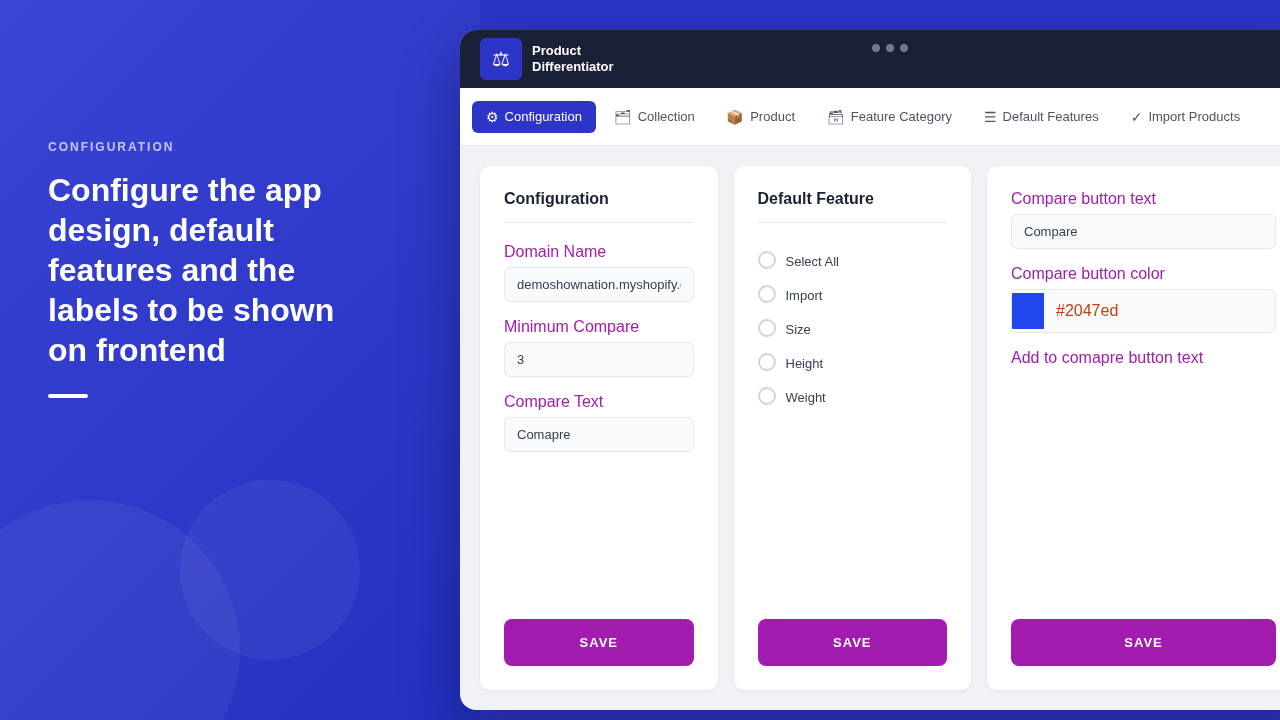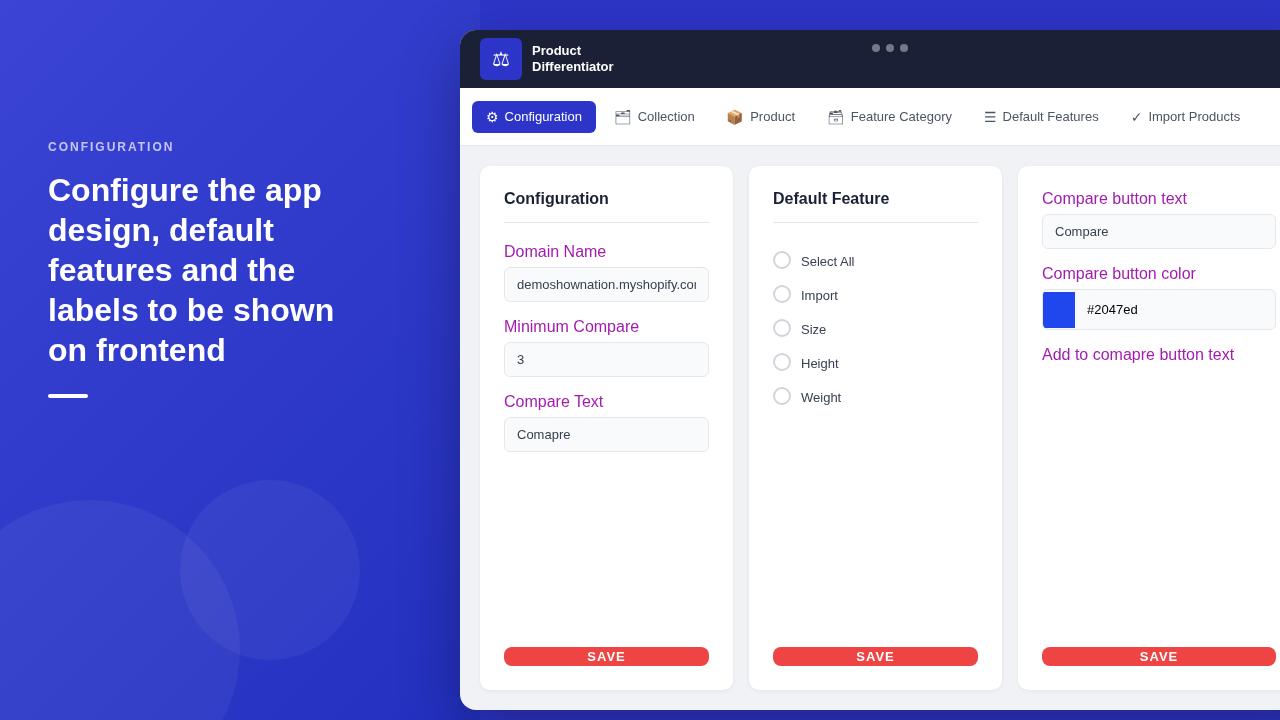--- a/index.html
+++ b/index.html
@@ -205,25 +205,25 @@
       border: 1px solid #e5e7eb;
       border-radius: 6px;
       font-size: 13px;
       color: #374151;
       background: #f9fafb;
       outline: none;
     }
 
     .save-btn {
       margin-top: auto;
-      background: #ef4444;
+      background: #a21caf;
       color: white;
       border: none;
       border-radius: 8px;
-      padding: 2px;
+      padding: 16px;
       font-size: 13px;
       font-weight: 700;
       letter-spacing: 1px;
       cursor: pointer;
       text-align: center;
       width: 100%;
     }
 
     
     .checkbox-item {
@@ -256,22 +256,22 @@
     .color-swatch {
       width: 32px; height: 36px;
       background: #2047ed;
       flex-shrink: 0;
     }
     .color-text-input {
       flex: 1;
       border: none;
       background: transparent;
       padding: 12px 12px;
-      font-size: 13px;
-      color: #000000;
+      font-size: 16px;
+      color: #c2410c;
       outline: none;
     }
   </style>
 </head>
 <body>
 
 <div class="bg-left"></div>
 <div class="circle-1"></div>
 <div class="circle-2"></div>
 

